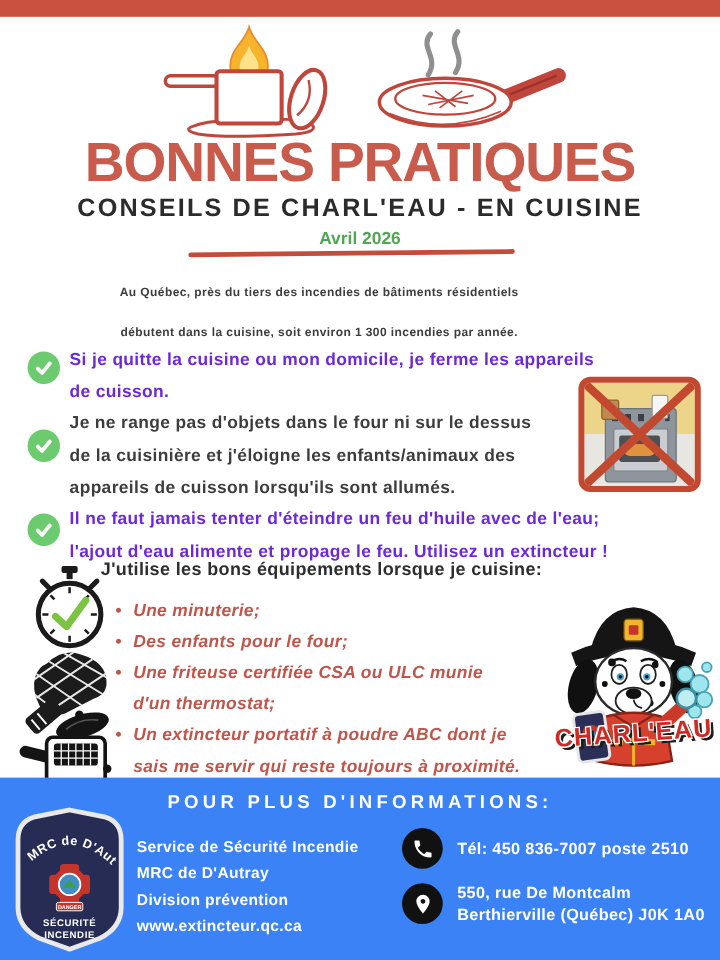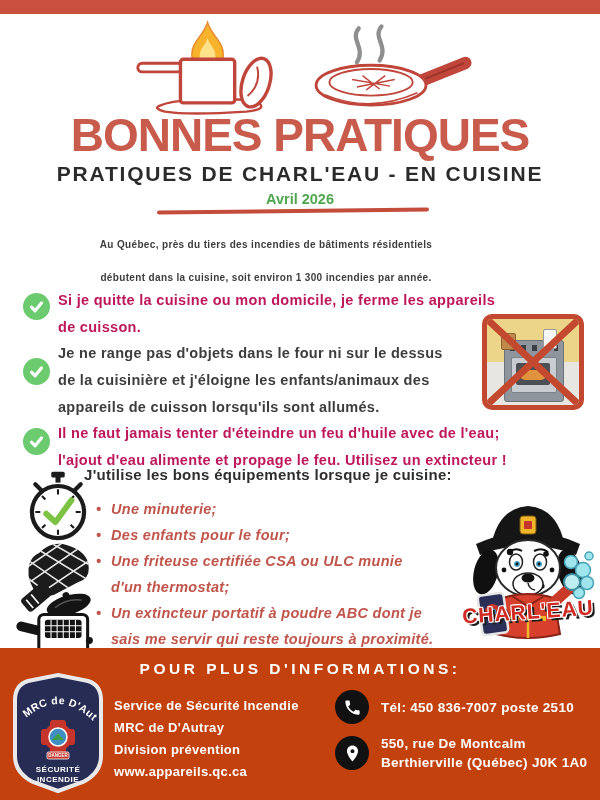--- a/index.html
+++ b/index.html
@@ -16,21 +16,21 @@
   .date{position:absolute;left:0;top:191px;width:600px;text-align:center;
       font-size:14.5px;font-weight:700;color:#4fa74f;}
   .title-underline{position:absolute;left:157px;top:209px;width:272px;height:4px;
       background:#c44c3b;border-radius:2px;transform:rotate(-0.6deg);}
 
   
   .line{white-space:nowrap;}
   .intro{position:absolute;left:0;top:228px;width:532px;text-align:center;
       font-size:10px;font-weight:600;color:#3d3d3d;letter-spacing:0.35px;line-height:33px;}
   .chk-text{position:absolute;font-size:14.5px;font-weight:600;letter-spacing:0.3px;line-height:27px;}
-  .chk-red{color:#be185d;}
+  .chk-red{color:#6d28d9;}
   .chk-black{color:#3d3d3d;}
   .check-badge{position:absolute;width:27px;height:27px;border-radius:50%;background:#6bcb6e;
       display:flex;align-items:center;justify-content:center;}
 
   
   .oven-sign{position:absolute;left:482px;top:314px;width:102px;height:96px;
       border:5px solid #c2492f;border-radius:10px;overflow:hidden;
       background:linear-gradient(#ecd488 0 50%,#e7e6e1 50% 100%);box-sizing:border-box;}
   .oven-body{position:absolute;left:17px;bottom:3px;width:58px;height:60px;background:#8e959c;
       border:1px solid #6d737a;border-radius:3px;}
@@ -56,21 +56,21 @@
   .side-icon{position:absolute;}
 
   
   .mascot{position:absolute;left:458px;top:492px;}
   .wordmark{position:absolute;left:452px;top:600px;width:152px;text-align:center;
       font-size:21px;font-weight:800;color:#cf2b24;letter-spacing:1px;transform:rotate(-4deg);
       text-shadow:-1px -1px 0 #fff,1px -1px 0 #fff,-1px 1px 0 #fff,1px 1px 0 #fff,3px 3px 0 #1c1c1c;
       white-space:nowrap;}
 
   
-  .footer{position:absolute;left:0;top:648px;width:600px;height:152px;background:#c2410c;}
+  .footer{position:absolute;left:0;top:648px;width:600px;height:152px;background:#3b82f6;}
   .footer-heading{position:absolute;left:0;top:12px;width:600px;text-align:center;color:#fff;
       font-size:15.5px;font-weight:800;letter-spacing:3.5px;white-space:nowrap;}
   .badge{position:absolute;left:8px;top:22px;}
   .org-col{position:absolute;left:114px;top:47px;color:#fff;font-size:13px;font-weight:700;
       line-height:22px;letter-spacing:0.3px;}
   .contact-row{position:absolute;display:flex;align-items:center;gap:12px;color:#fff;
       font-size:13.5px;font-weight:700;letter-spacing:0.3px;}
   .contact-icon{width:34px;height:34px;border-radius:50%;background:#111;flex:0 0 34px;
       display:flex;align-items:center;justify-content:center;}
   .contact-phone{left:335px;top:42px;}
@@ -103,21 +103,21 @@
       <rect x="122" y="52" width="62" height="13" rx="6.5" fill="#c0453a"></rect>
       <path d="M128,58 h48" stroke="#9c3429" stroke-width="2"></path>
     </g>
     <ellipse cx="75" cy="66" rx="58" ry="21" fill="#fff" stroke="#c0453a" stroke-width="3"></ellipse>
     <ellipse cx="75" cy="63" rx="44" ry="14" fill="none" stroke="#c0453a" stroke-width="2"></ellipse>
     <path d="M55,60 L95,67 M60,68 L100,60 M66,56 L84,70 M90,56 L70,71" stroke="#c0453a" stroke-width="1.5"></path>
     <path d="M26,76 q48,20 98,-2" fill="none" stroke="#c0453a" stroke-width="1.5"></path>
   </svg>
 
   <div class="main-title">BONNES PRATIQUES</div>
-  <div class="subtitle">PRATIQUES DE CHARL'EAU - EN CUISINE</div>
+  <div class="subtitle">CONSEILS DE CHARL'EAU - EN CUISINE</div>
   <div class="date">Avril 2026</div>
   <div class="title-underline"></div>
 
   <div class="intro">
     <div class="line">Au Québec, près du tiers des incendies de bâtiments résidentiels</div>
     <div class="line">débutent dans la cuisine, soit environ 1 300 incendies par année.</div>
   </div>
 
   <div class="check-badge" style="left:23px;top:293px;">
     <svg width="17" height="17" viewBox="0 0 24 24">
@@ -305,21 +305,21 @@
       <rect x="39" y="80" width="22" height="7" rx="1.5" fill="#c5352b" stroke="#fff" stroke-width="0.8"></rect>
       <text x="50" y="85.4" font-size="4.5" font-weight="bold" fill="#ffffff" text-anchor="middle" font-family="Liberation Sans, sans-serif">DANGER</text>
       <text x="50" y="100" font-size="8" font-weight="bold" fill="#ffffff" text-anchor="middle" letter-spacing="0.5" font-family="Liberation Sans, sans-serif">SÉCURITÉ</text>
       <text x="50" y="110" font-size="8" font-weight="bold" fill="#ffffff" text-anchor="middle" letter-spacing="0.5" font-family="Liberation Sans, sans-serif">INCENDIE</text>
     </svg>
 
     <div class="org-col">
       <div class="line">Service de Sécurité Incendie</div>
       <div class="line">MRC de D'Autray</div>
       <div class="line">Division prévention</div>
-      <div class="line">www.appareils.qc.ca</div>
+      <div class="line">www.extincteur.qc.ca</div>
     </div>
 
     <div class="contact-row contact-phone">
       <div class="contact-icon">
         <svg width="19" height="19" viewBox="0 0 24 24">
             <path fill="#fff" d="M6.6 10.8c1.4 2.8 3.8 5.1 6.6 6.6l2.2-2.2c.3-.3.7-.4 1-.2 1.1.4 2.3.6 3.6.6.6 0 1 .4 1 1V20c0 .6-.4 1-1 1C10.6 21 3 13.4 3 4c0-.6.4-1 1-1h3.5c.6 0 1 .4 1 1 0 1.2.2 2.4.6 3.6.1.3 0 .7-.2 1l-2.3 2.2z"></path>
           </svg>
       </div>
       <div class="contact-text">
         <div class="line">Tél: 450 836-7007 poste 2510</div>

